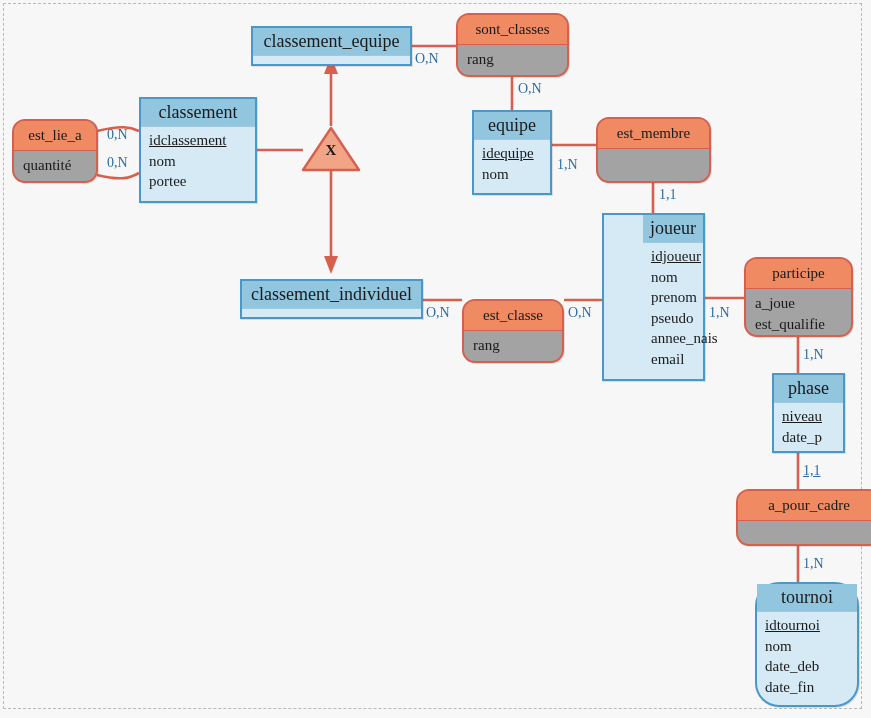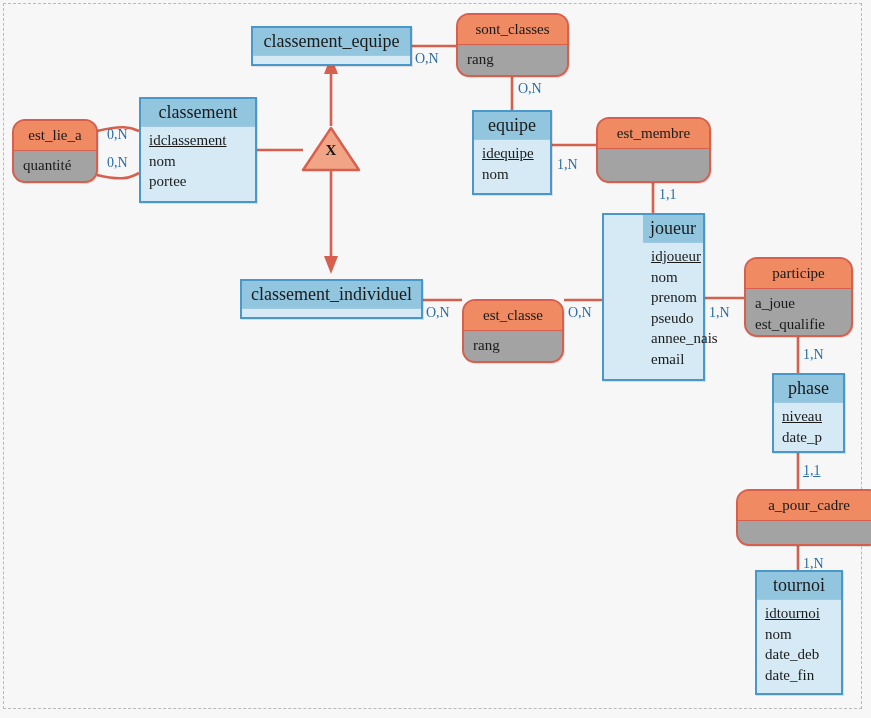--- a/index.html
+++ b/index.html
@@ -177,21 +177,21 @@
   </div>
 
   <div class="entity" style="left:772px;top:373px;width:73px;height:80px;">
     <div class="ehead">phase</div>
     <div class="ebody">
       <div class="pk">niveau</div>
       <div>date_p</div>
     </div>
   </div>
 
-  <div class="entity" style="left:755px;top:570px;width:88px;height:125px;">
+  <div class="entity" style="left:755px;top:582px;width:104px;height:125px;border-radius:24px;">
     <div class="ehead">tournoi</div>
     <div class="ebody">
       <div class="pk">idtournoi</div>
       <div>nom</div>
       <div>date_deb</div>
       <div>date_fin</div>
     </div>
   </div>
 
   <div class="rel" style="left:456px;top:13px;width:113px;height:64px;">

